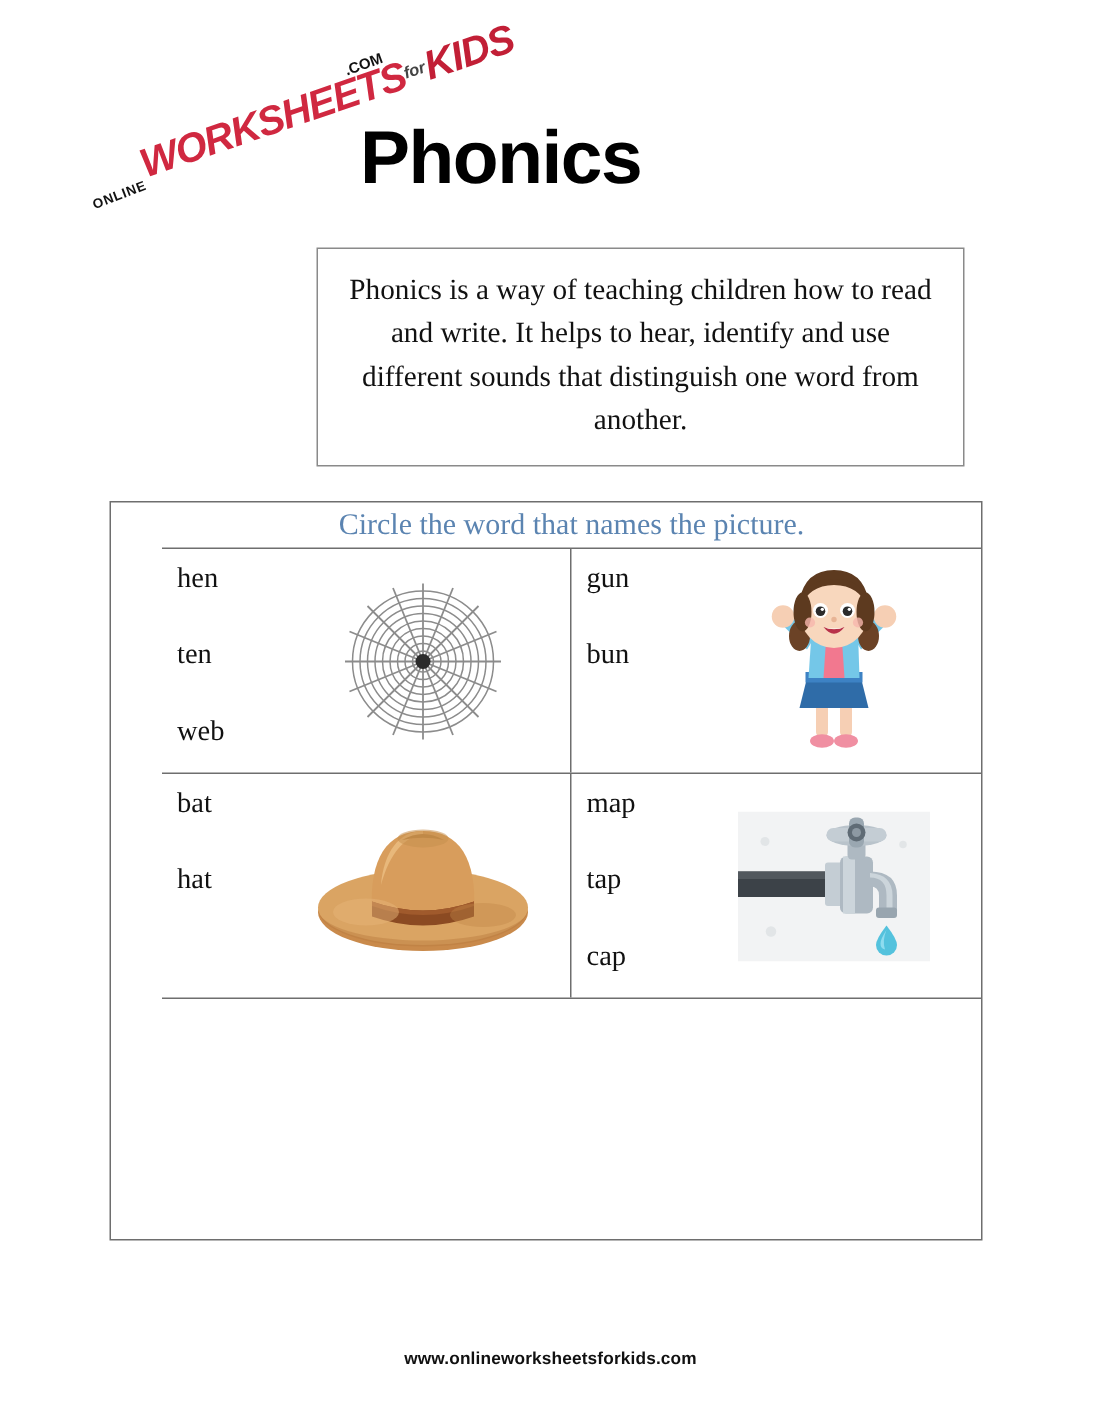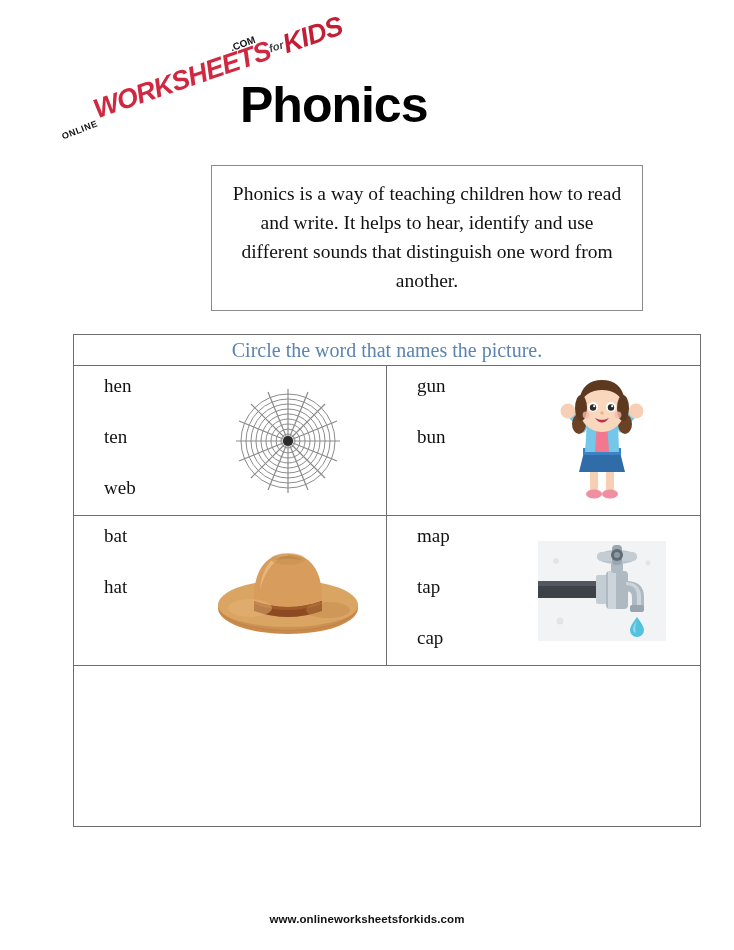--- a/index.html
+++ b/index.html
@@ -118,24 +118,25 @@
     text-align: center;
     color: #111111;
     padding: 0 14px;
   }
 
   
   .sheet {
     position: absolute;
     left: 73px;
     top: 334px;
-    width: 628px;
+    width: 582px;
     border: 1px solid #6e6e6e;
     box-sizing: border-box;
     background: #ffffff;
+    padding-left: 34px;
   }
   .instruction-row {
     height: 30px;
     border-bottom: 1px solid #6e6e6e;
     display: flex;
     align-items: center;
     justify-content: center;
   }
   .instruction-text {
     font-family: "Liberation Serif", serif;
@@ -157,21 +158,20 @@
   }
   .cell.left { border-right: 1px solid #6e6e6e; }
 
   .words {
     position: absolute;
     left: 10px;
     top: 8px;
     width: 92px;
     display: flex;
     flex-direction: column;
-    margin-left: 20px;
   }
   .word {
     font-family: "Liberation Serif", serif;
     font-size: 19px;
     color: #111111;
     line-height: 1;
     height: 49px;
     display: flex;
     align-items: flex-start;
     padding-top: 2px;
@@ -195,21 +195,20 @@
     position: absolute;
     left: 0;
     top: 900px;
     width: 734px;
     text-align: center;
     font-family: "Liberation Sans", sans-serif;
     font-size: 11.5px;
     font-weight: bold;
     color: #111111;
     letter-spacing: 0.1px;
-    margin-top: 13px;
   }
 </style>
 </head>
 <body>
 
 <div id="page">
 
   <div class="header">
 
     <div class="logo">

